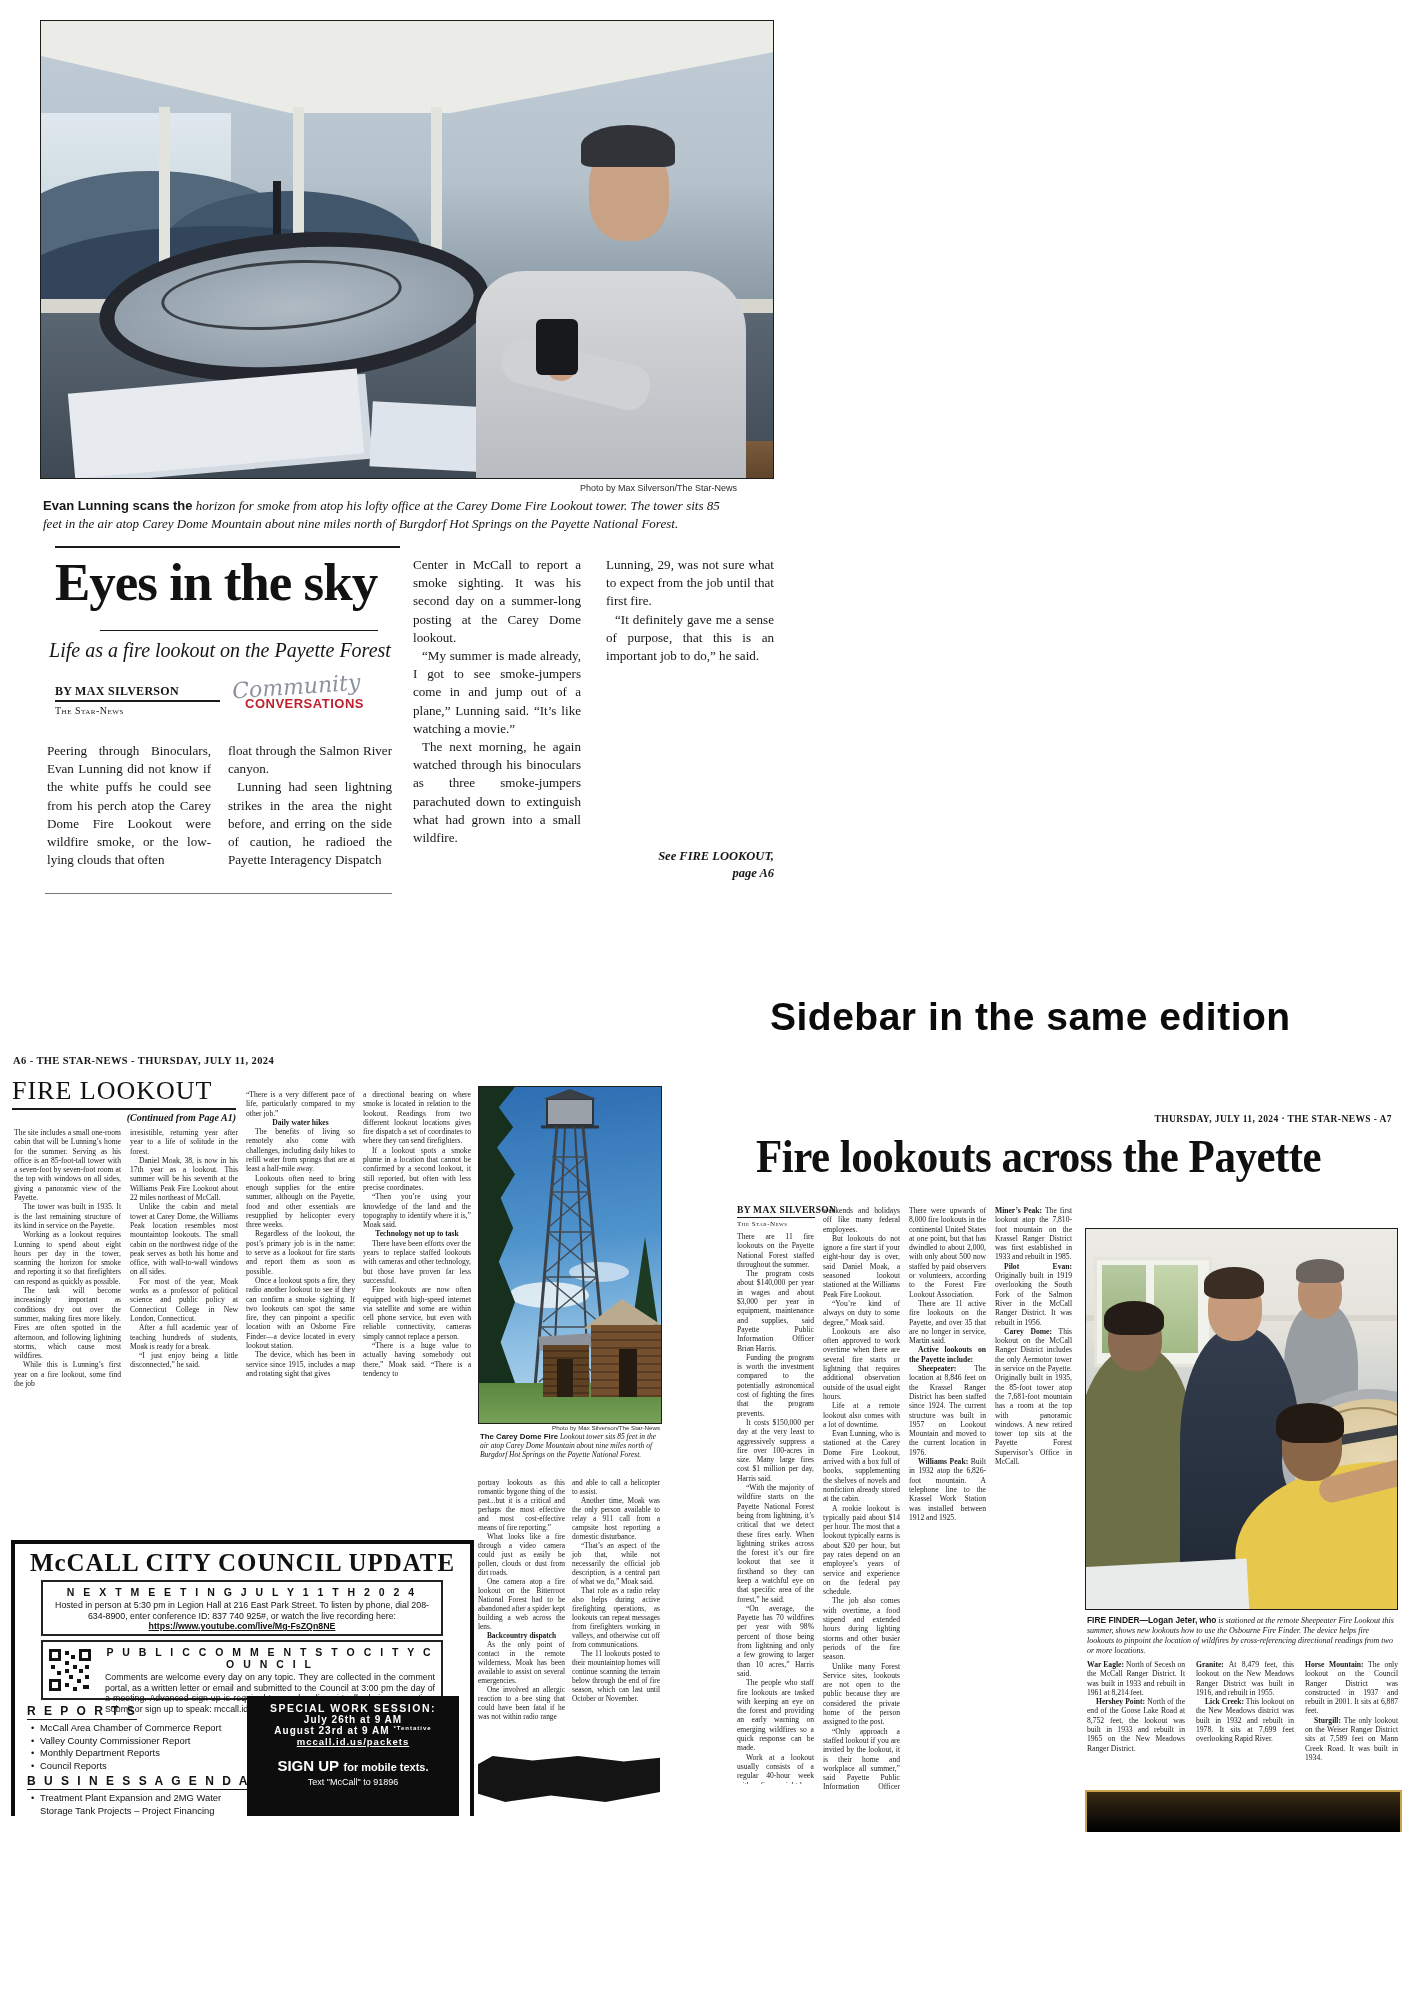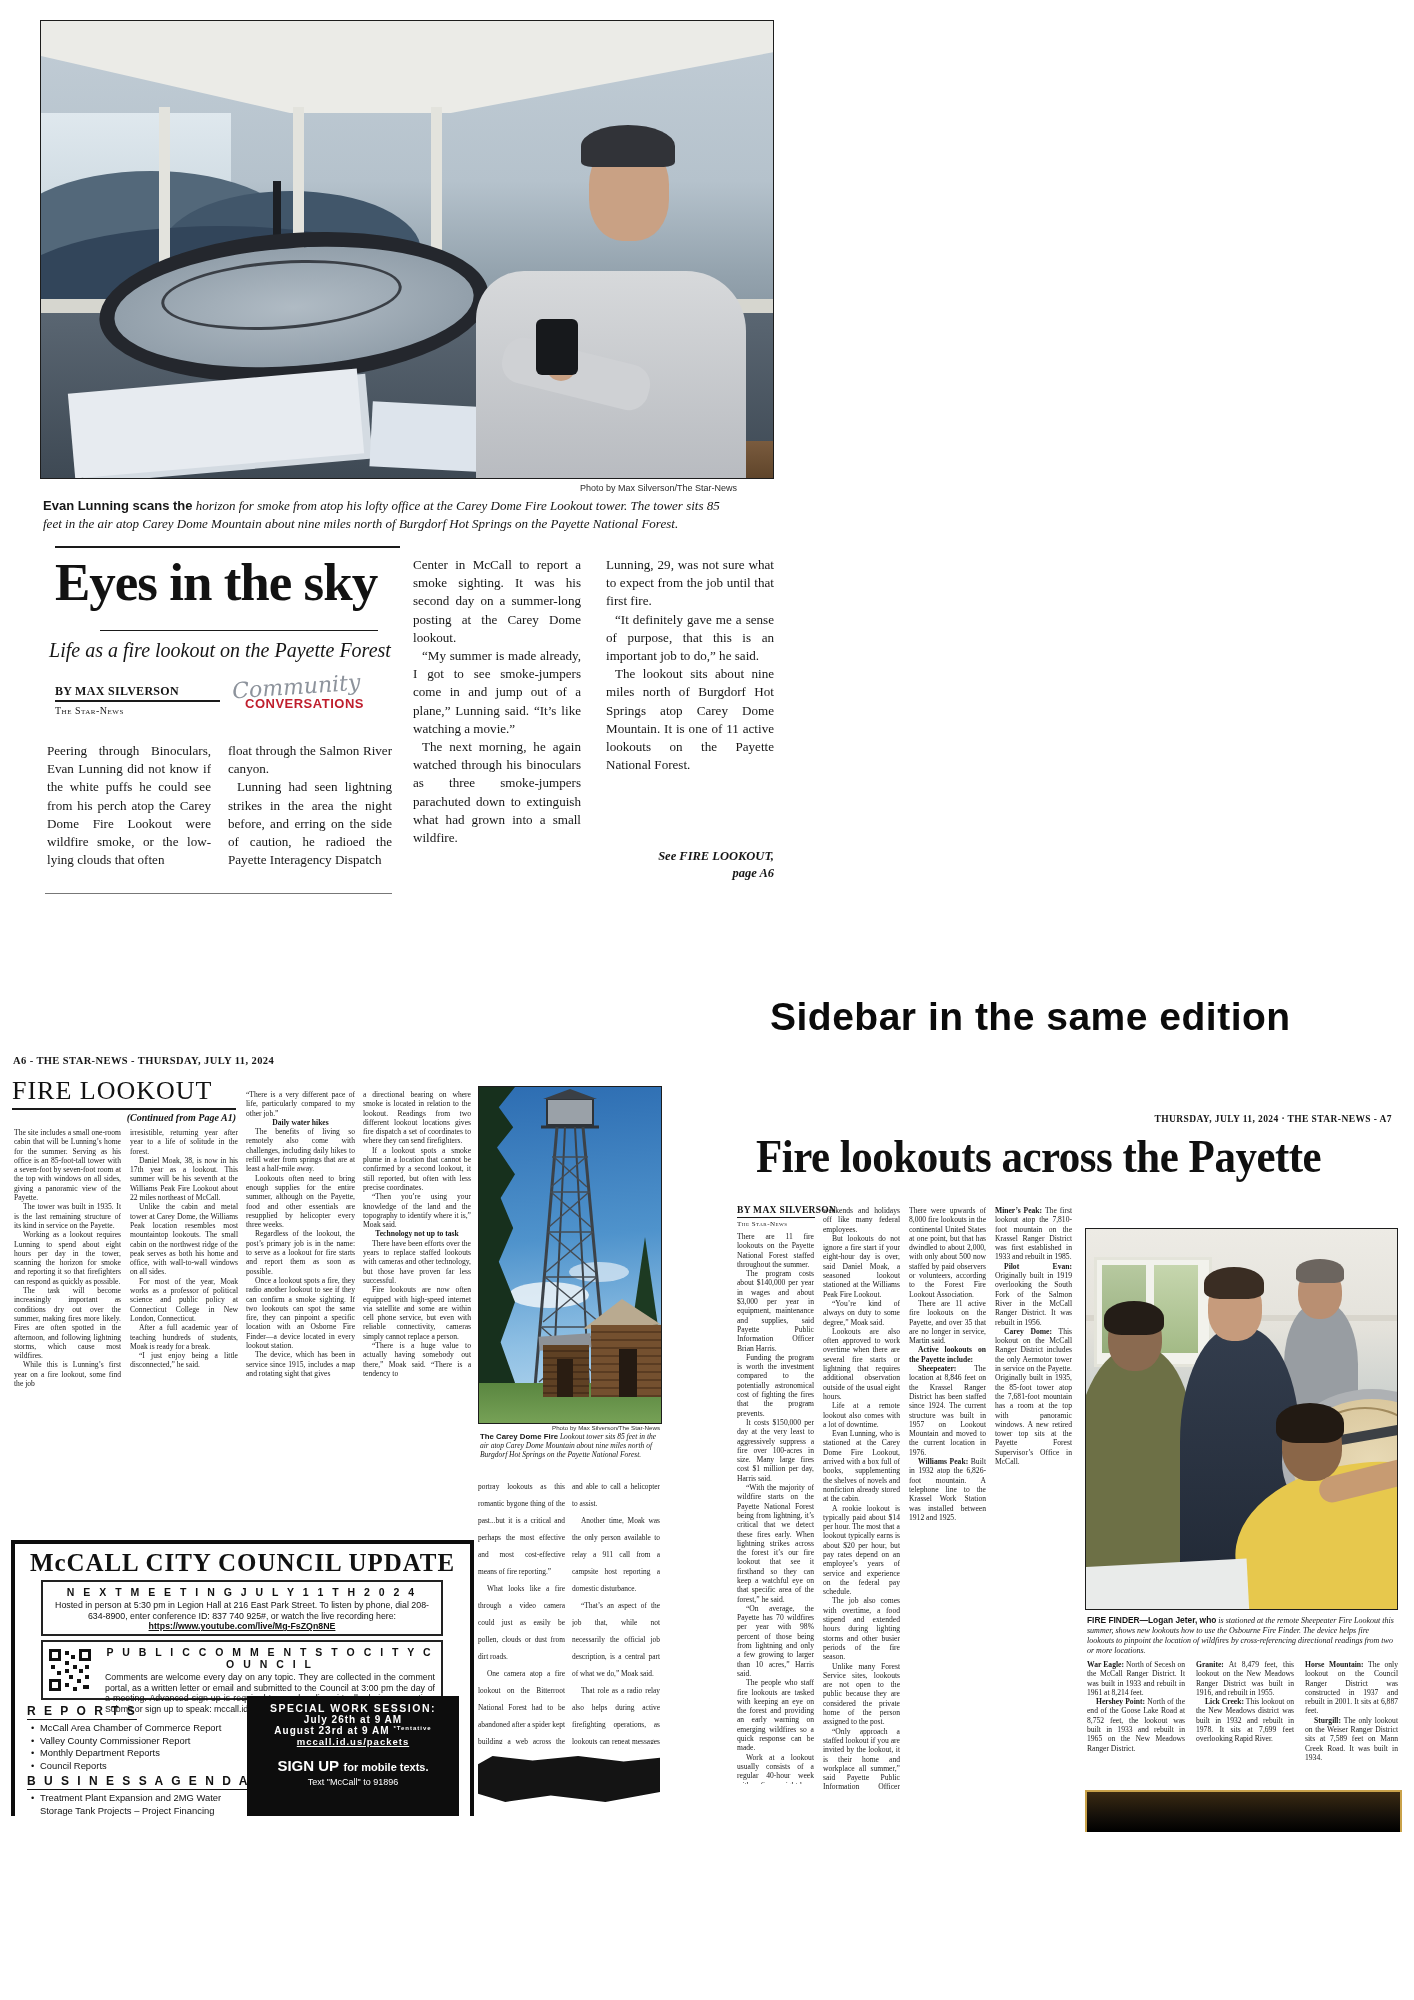--- a/index.html
+++ b/index.html
@@ -10,21 +10,21 @@
   .credit{position:absolute;font-family:"Liberation Sans",sans-serif;color:#2b2b2b;text-align:right;}
   .caption{position:absolute;}
   .cap-lead{font-family:"Liberation Sans",sans-serif;font-weight:bold;}
   .cap-text{font-style:italic;}
   .col{position:absolute;text-align:justify;overflow:hidden;}
   .col p{margin:0;text-indent:9px;}
   .col p:first-child{text-indent:0;}
   .col p.subhead{text-align:center;font-weight:bold;text-indent:0;}
   .body-lg{font-size:13.1px;line-height:18.2px;}
   .body-sm{font-size:7.6px;line-height:9.3px;}
-  .body-xs{font-size:7.4px;line-height:17px;}
+  .body-xs{font-size:7.4px;line-height:9.0px;}
   .headline1{position:absolute;font-weight:bold;font-size:53px;letter-spacing:-1px;color:#121212;}
   .subhead1{position:absolute;font-style:italic;font-size:20px;text-align:center;}
   .byline{position:absolute;font-weight:bold;font-size:12px;letter-spacing:.3px;}
   .byline-org{position:absolute;font-variant:small-caps;font-size:10px;letter-spacing:.5px;}
   .seeref{position:absolute;text-align:right;font-size:12.5px;font-style:italic;line-height:17px;}
   .seeref b{font-style:italic;}
   .folio{position:absolute;font-weight:bold;font-size:10.5px;letter-spacing:.4px;}
   .jumphead{position:absolute;font-size:26px;letter-spacing:1px;color:#121212;}
   .continued{position:absolute;font-style:italic;font-weight:bold;font-size:10px;text-align:right;}
   .sidebar-note{position:absolute;font-family:"Liberation Sans",sans-serif;font-weight:600;
@@ -117,21 +117,20 @@
         <p>Lunning had seen lightning strikes in the area the night before, and erring on the side of caution, he radioed the Payette Interagency Dispatch</p>
       </div>
     <div class="col body-lg" style="left:413px;top:556px;width:168px;height:330px;">
         <p>Center in McCall to report a smoke sighting. It was his second day on a summer-long posting at the Carey Dome lookout.</p>
         <p>“My summer is made already, I got to see smoke-jumpers come in and jump out of a plane,” Lunning said. “It’s like watching a movie.”</p>
         <p>The next morning, he again watched through his binoculars as three smoke-jumpers parachuted down to extinguish what had grown into a small wildfire.</p>
       </div>
     <div class="col body-lg" style="left:606px;top:556px;width:168px;height:250px;">
         <p>Lunning, 29, was not sure what to expect from the job until that first fire.</p>
         <p>“It definitely gave me a sense of purpose, that this is an important job to do,” he said.</p>
-        <p>The lookout sits about nine miles north of Burgdorf Hot Springs atop Carey Dome Mountain. It is one of 11 active lookouts on the Payette National Forest.</p>
       </div>
 
     <div class="seeref" style="left:606px;top:848px;width:168px;">
       <b>See FIRE LOOKOUT,</b><br>
       <b>page A6</b>
     </div>
 
     <div class="rule" style="left:45px;top:893px;width:347px;height:1px;background:#777;"></div>
   </div>
 

